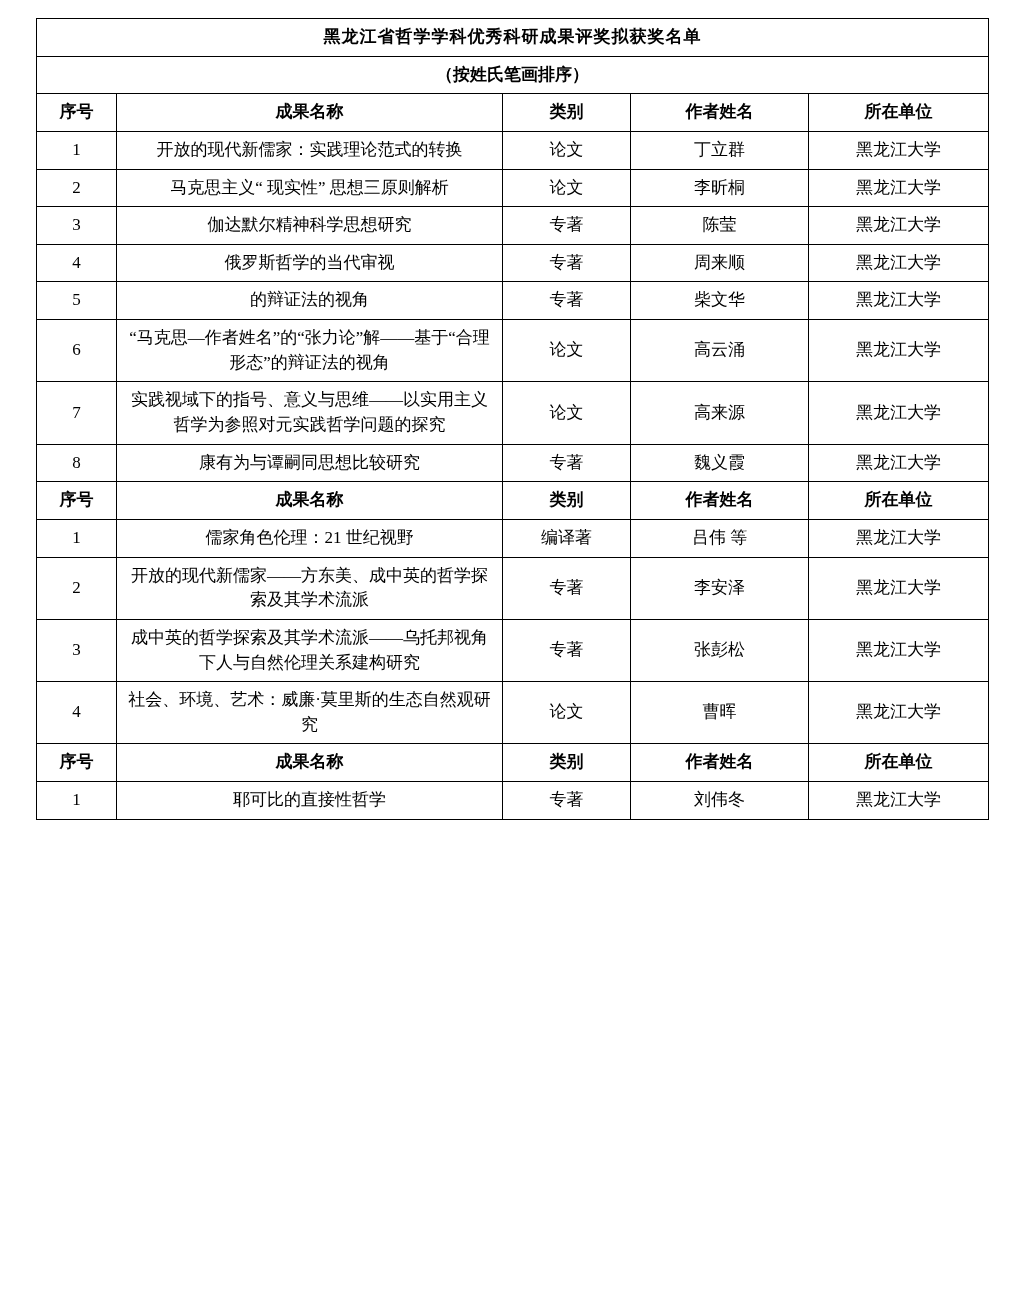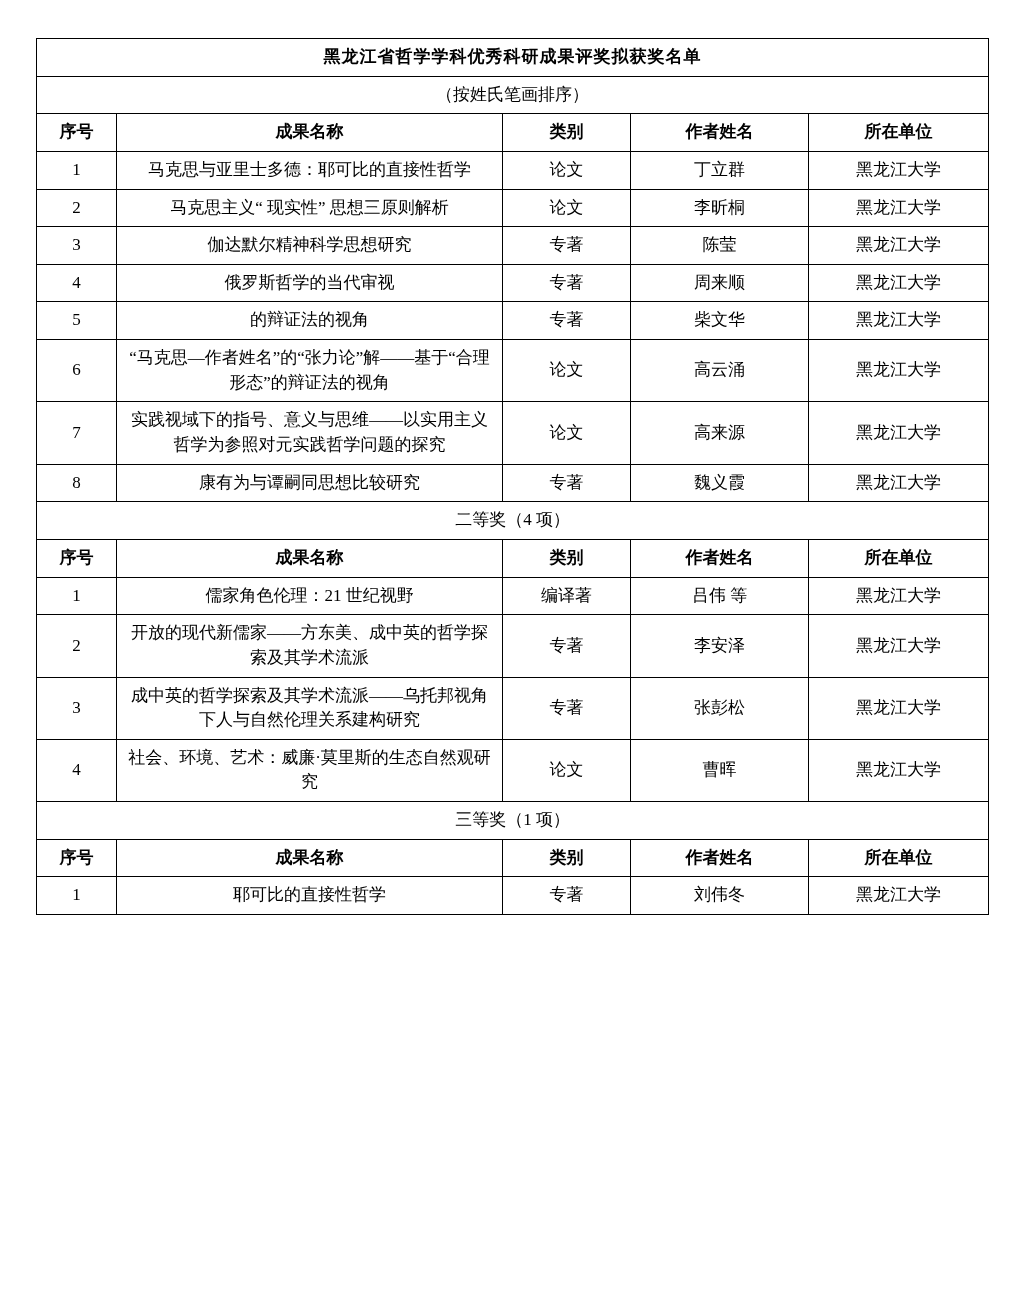--- a/index.html
+++ b/index.html
@@ -11,21 +11,20 @@
     width: 1024px;
     height: 1290px;
     font-family: "Liberation Serif", "DejaVu Serif", serif;
     color: #000000;
   }
   .page {
     width: 1024px;
     height: 1040px;
     box-sizing: border-box;
     padding: 18px 36px 0 36px;
-    margin-top: 20px;
   }
   table.doc {
     width: 952px;
     border-collapse: collapse;
     table-layout: fixed;
   }
   table.doc td {
     border: 1px solid #000000;
     padding: 6px 8px;
     text-align: center;
@@ -35,20 +34,21 @@
   }
   .title-cell {
     font-size: 25px;
     font-weight: bold;
     padding: 26px 8px 24px 8px;
     letter-spacing: 1px;
   }
   .subtitle-cell {
     font-size: 17px;
     padding: 16px 8px 15px 8px;
+    font-weight: bold;
   }
   .section-cell {
     font-size: 17px;
     padding: 14px 8px 13px 8px;
   }
   .header-cell {
     font-size: 17px;
     padding: 14px 8px;
     font-weight: bold;
   }
@@ -87,21 +87,21 @@
 
       <tr>
         <td class="header-cell">序号</td>
         <td class="header-cell">成果名称</td>
         <td class="header-cell">类别</td>
         <td class="header-cell">作者姓名</td>
         <td class="header-cell">所在单位</td>
       </tr>
       <tr>
         <td class="row-cell">1</td>
-        <td class="name-cell">马克思与亚里士多德：耶可比的直接性哲学</td>
+        <td class="name-cell">开放的现代新儒家：实践理论范式的转换</td>
         <td class="row-cell">论文</td>
         <td class="row-cell">丁立群</td>
         <td class="row-cell">黑龙江大学</td>
       </tr>
       <tr>
         <td class="row-cell">2</td>
         <td class="name-cell">马克思主义“ 现实性” 思想三原则解析</td>
         <td class="row-cell">论文</td>
         <td class="row-cell">李昕桐</td>
         <td class="row-cell">黑龙江大学</td>
@@ -142,23 +142,20 @@
         <td class="row-cell">黑龙江大学</td>
       </tr>
       <tr>
         <td class="row-cell">8</td>
         <td class="name-cell">康有为与谭嗣同思想比较研究</td>
         <td class="row-cell">专著</td>
         <td class="row-cell">魏义霞</td>
         <td class="row-cell">黑龙江大学</td>
       </tr>
 
-      <tr>
-        <td class="section-cell" colspan="5">二等奖（4 项）</td>
-      </tr>
       <tr>
         <td class="header-cell">序号</td>
         <td class="header-cell">成果名称</td>
         <td class="header-cell">类别</td>
         <td class="header-cell">作者姓名</td>
         <td class="header-cell">所在单位</td>
       </tr>
       <tr>
         <td class="row-cell">1</td>
         <td class="name-cell">儒家角色伦理：21 世纪视野</td>
@@ -182,23 +179,20 @@
       </tr>
       <tr>
         <td class="row-cell">4</td>
         <td class="name-cell">社会、环境、艺术：威廉·莫里斯的生态自然观研究</td>
         <td class="row-cell">论文</td>
         <td class="row-cell">曹晖</td>
         <td class="row-cell">黑龙江大学</td>
       </tr>
 
       <tr>
-        <td class="section-cell" colspan="5">三等奖（1 项）</td>
-      </tr>
-      <tr>
         <td class="header-cell">序号</td>
         <td class="header-cell">成果名称</td>
         <td class="header-cell">类别</td>
         <td class="header-cell">作者姓名</td>
         <td class="header-cell">所在单位</td>
       </tr>
       <tr>
         <td class="row-cell">1</td>
         <td class="name-cell">耶可比的直接性哲学</td>
         <td class="row-cell">专著</td>

